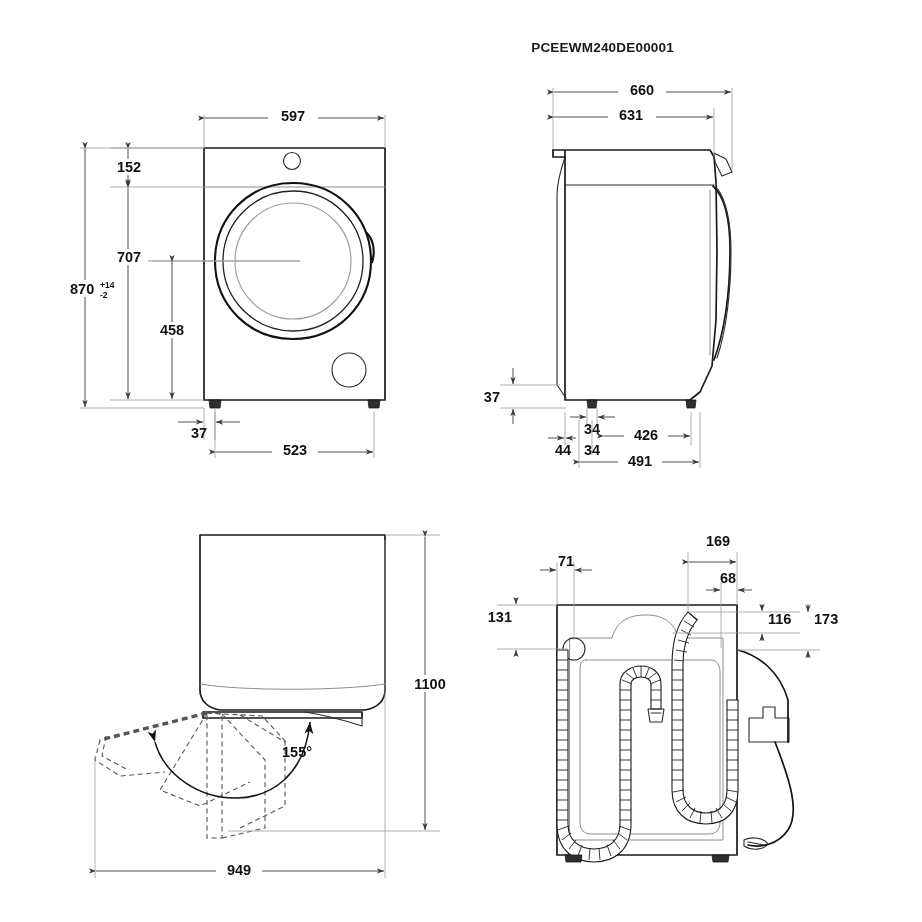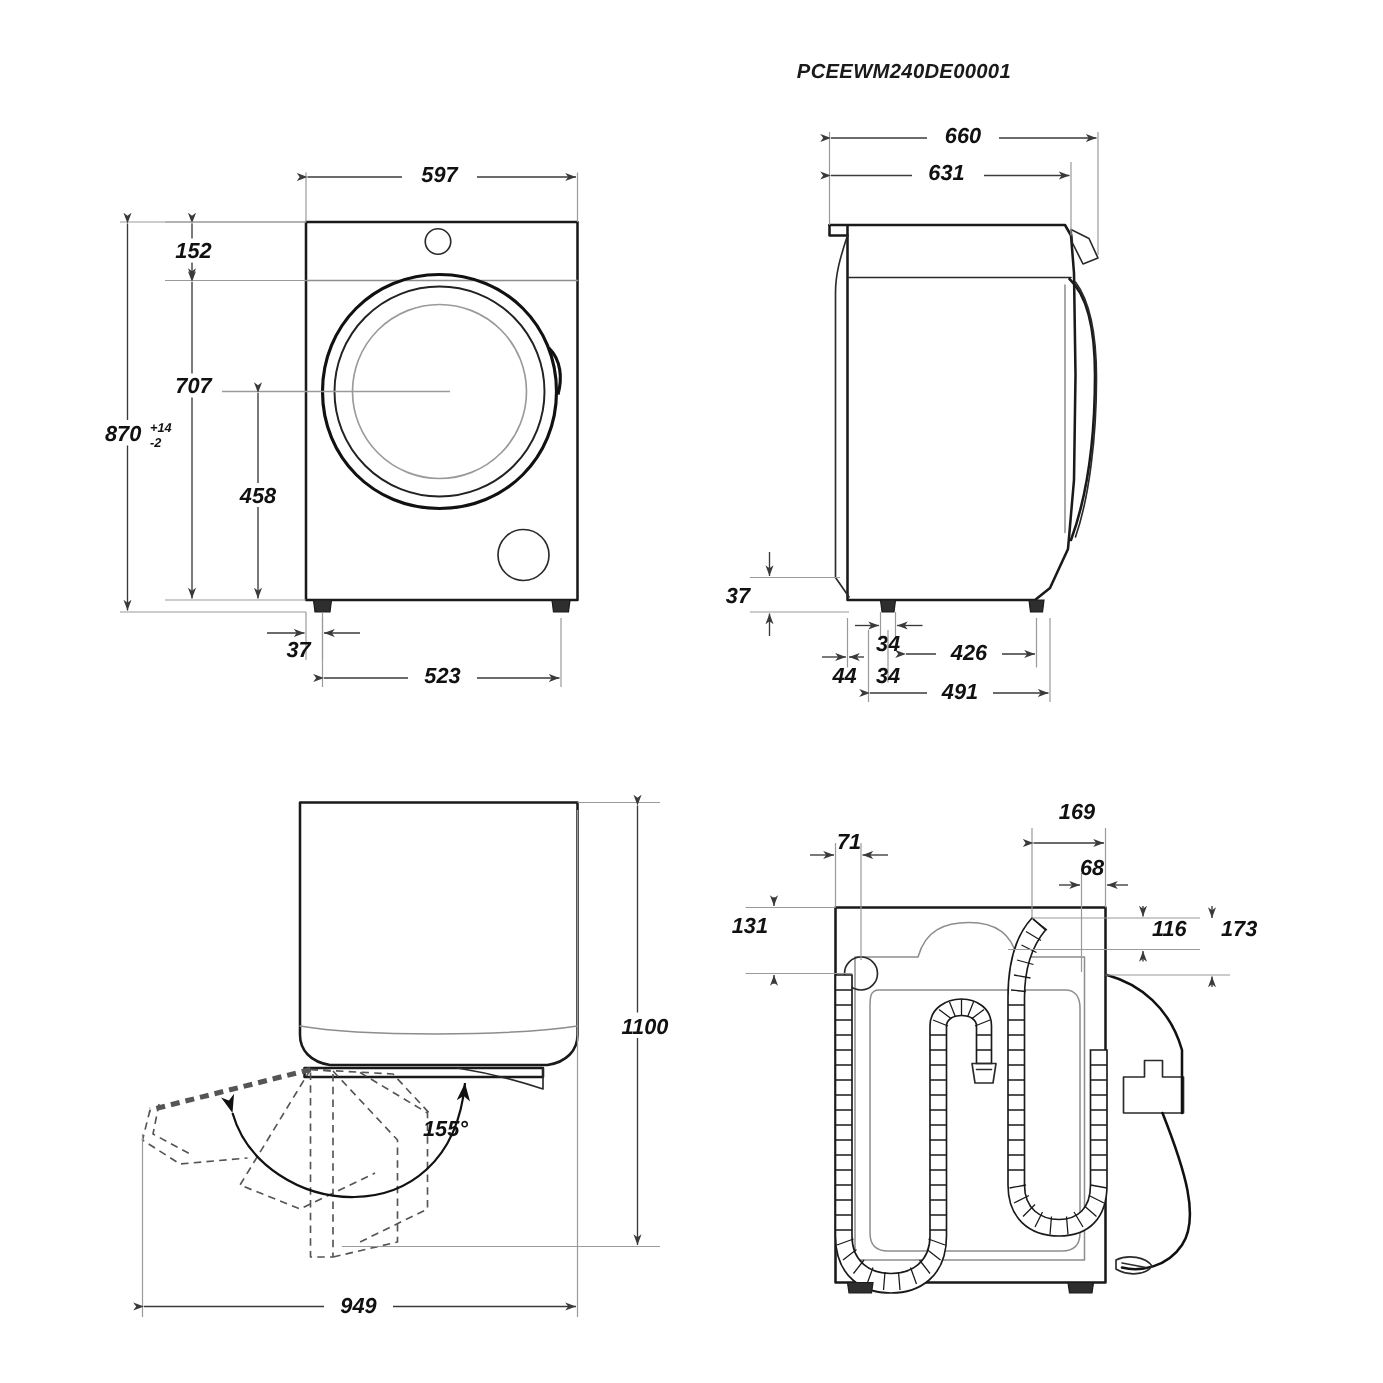--- a/index.html
+++ b/index.html
@@ -3,21 +3,21 @@
 <meta charset="utf-8">
 <style>
   html,body{margin:0;padding:0;background:#ffffff;}
   body{
     width:922px;height:922px;
     font-family:"Liberation Sans", sans-serif;
     color:#1a1a1a;
     overflow:hidden;
     position:relative;
   }
-  #sheet{position:absolute;inset:0;width:732px;height:922px;font-style:italic;}
+  #sheet{position:absolute;inset:0;width:732px;height:922px;}
   .doc-code{
     position:absolute;
     right:58px;top:40px;
     font-size:13.5px;
     font-weight:700;
     letter-spacing:.2px;
     color:#1a1a1a;
     white-space:nowrap;
   }
   svg text{

